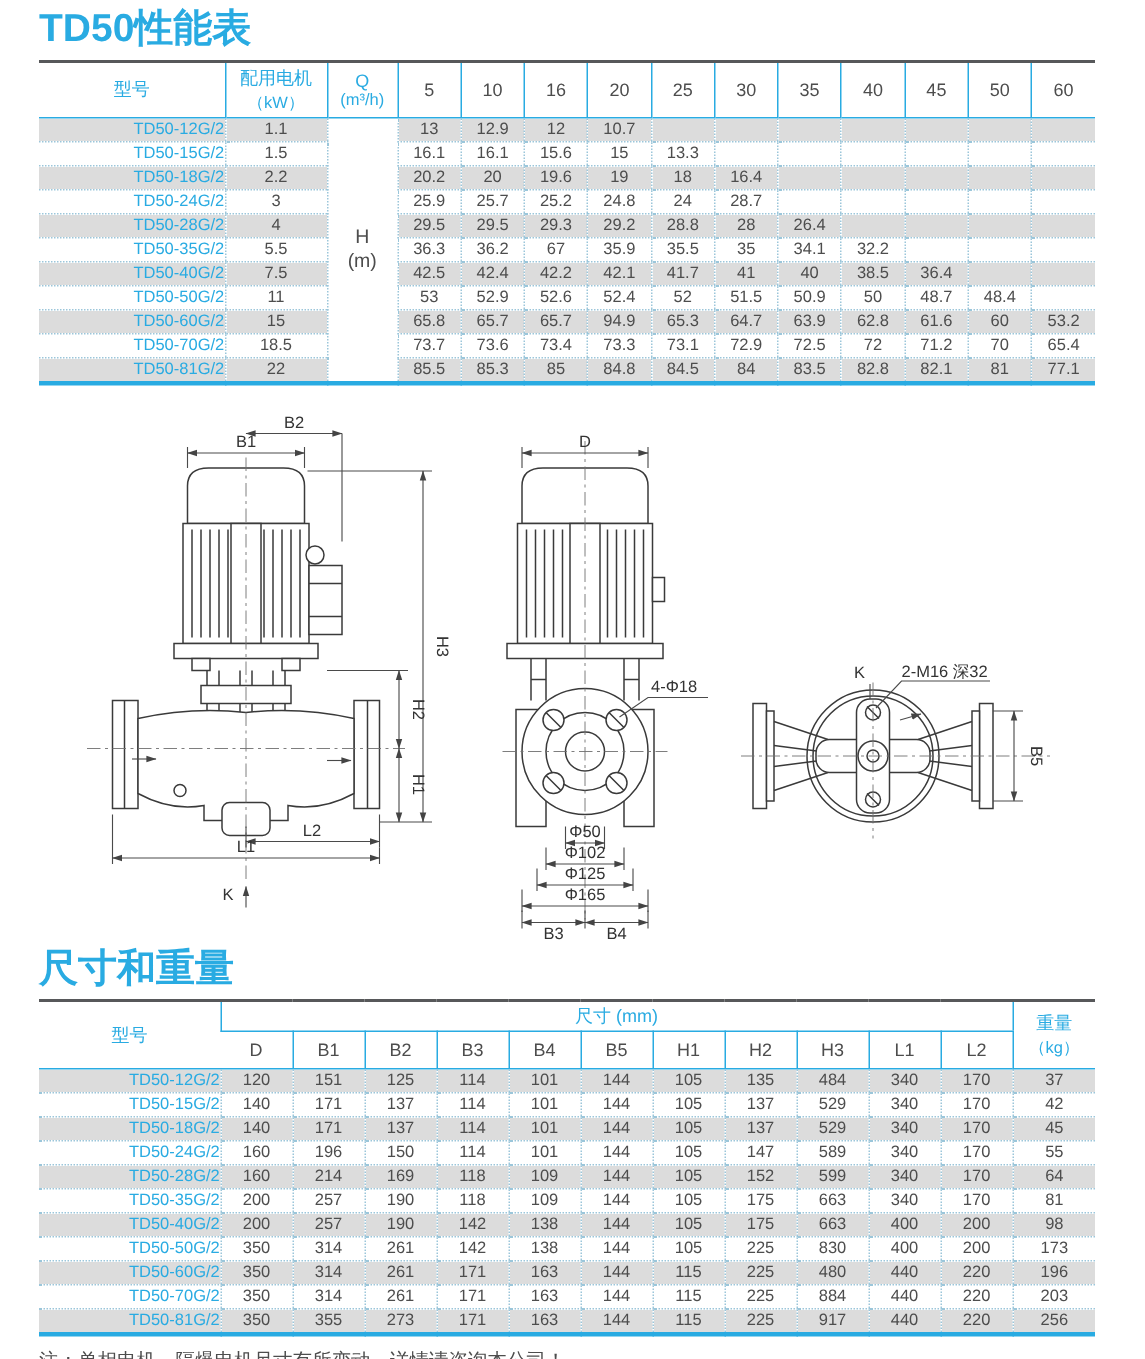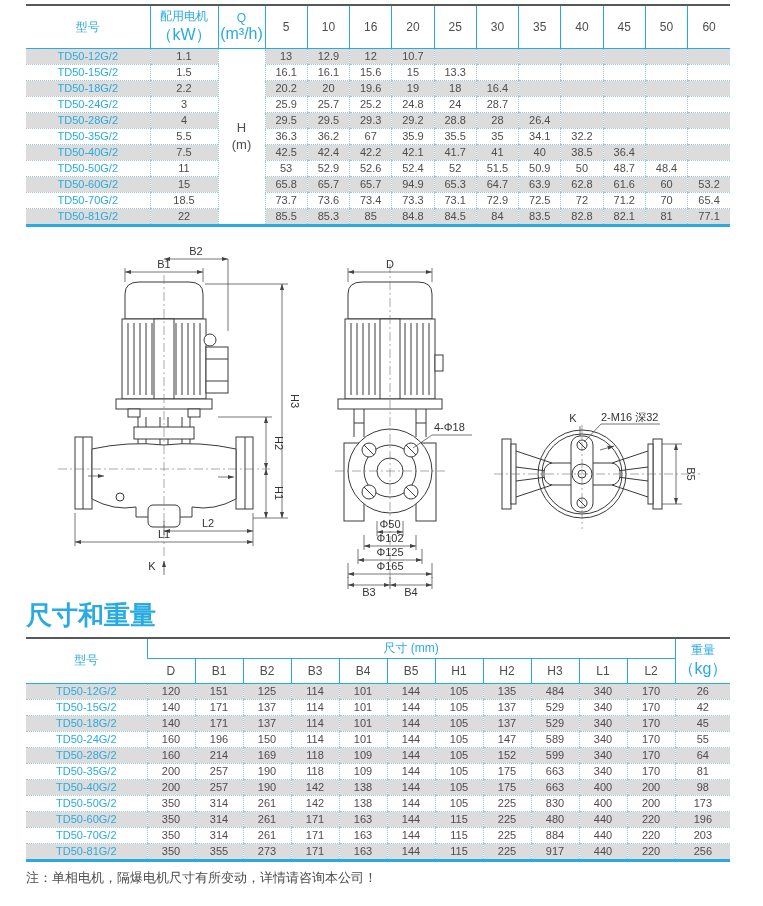--- a/index.html
+++ b/index.html
@@ -6,26 +6,26 @@
   body{width:763px;font-family:"Liberation Sans","DejaVu Sans",sans-serif;color:#4d4d4d;}
   .page{width:763px;height:906px;overflow:hidden;background:#fff;position:relative;}
   .content{padding:4px 0 0 26px;}
   h1.sec{color:#29abe2;font-size:26px;line-height:1.1;font-weight:bold;margin:0 0 7px 0;}
   table.spec{border-collapse:collapse;width:704px;table-layout:fixed;
              border-top:2px solid #57585a;border-bottom:3px solid #29abe2;}
   table.spec th{color:#29abe2;font-weight:normal;font-size:12px;text-align:center;vertical-align:middle;
                 border-left:1px solid #29abe2;border-bottom:1px solid #29abe2;padding:2px 0;}
   table.spec th:first-child{border-left:none;}
   table.spec th.dark{color:#4d4d4d;}
-  table.spec th .l2{font-size:16px;}
+  table.spec th .l2{font-size:11px;}
   th.model-h{font-size:13px;}
   table.spec td{font-size:11px;text-align:center;height:15px;line-height:15px;padding:0;
                 border-left:1px dotted #9bc6da;border-bottom:1px dotted #9bc6da;
                 overflow:hidden;white-space:nowrap;}
-  table.spec td:first-child{border-left:none;}
+  table.spec td:first-child{border-left:none;text-align:right;}
   table.spec tbody tr:last-child td{border-bottom:none;}
   table.spec tr.shade td{background:#dcdcdc;}
   table.spec td.model{color:#29abe2;}
   table.spec td.hcell{background:#fff !important;border-bottom:none;font-size:13px;line-height:1.25;
                       color:#4d4d4d;vertical-align:middle;}
   table.dim thead tr:first-child th{height:15px;padding:1px 0;}
   table.dim th.sub{height:20px;}
   p.note{margin:7px 0 0 0;font-size:13px;color:#4d4d4d;}
   svg.drawings{display:block;margin:10px 0 2px 0;}
   .oln{fill:#fff;stroke:#3a3a3a;stroke-width:1;}
@@ -34,20 +34,21 @@
   .ctr{fill:none;stroke:#6f6f6f;stroke-width:0.6;stroke-dasharray:9 3 2 3;}
   .lbl{font-family:"Liberation Sans","DejaVu Sans",sans-serif;font-size:11px;fill:#333;text-anchor:middle;}
   .lbls{font-family:"Liberation Sans","DejaVu Sans",sans-serif;font-size:11px;fill:#333;text-anchor:start;}
 </style>
 </head>
 <body>
 
 <div class="page">
  <div class="content">
 
+  <h1 class="sec">TD50性能表</h1>
 
   <table class="spec">
     <colgroup>
       <col style="width:124px">
           <col style="width:68px">
           <col style="width:47px">
           <col span="11">
     </colgroup>
     <thead>
       <tr id="perf-head-row">
@@ -410,21 +411,21 @@
             <td>151</td>
             <td>125</td>
             <td>114</td>
             <td>101</td>
             <td>144</td>
             <td>105</td>
             <td>135</td>
             <td>484</td>
             <td>340</td>
             <td>170</td>
-            <td>26</td>
+            <td>37</td>
           </tr>
           <tr>
             <td class="model">TD50-15G/2</td>
             <td>140</td>
             <td>171</td>
             <td>137</td>
             <td>114</td>
             <td>101</td>
             <td>144</td>
             <td>105</td>

